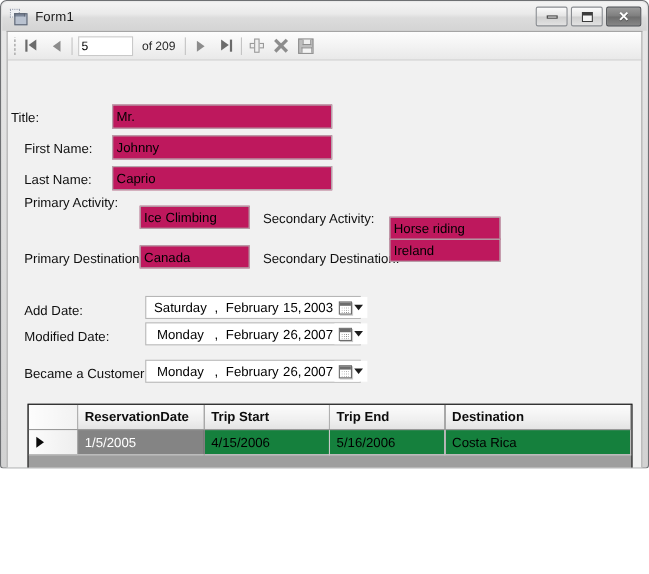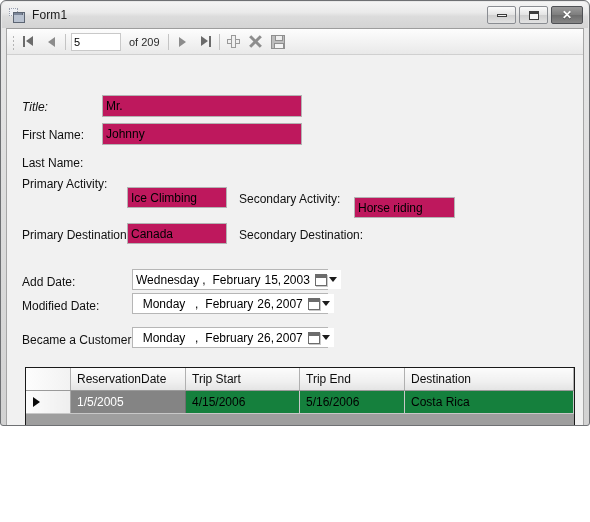--- a/index.html
+++ b/index.html
@@ -362,21 +362,21 @@
   .grid-table {
     width: 100%;
     border-collapse: collapse;
     table-layout: fixed;
     font-size: 12px;
   }
   .grid-table th {
     background: linear-gradient(to bottom, #fcfcfc 0%, #f0f0f0 60%, #e4e4e4 100%);
     border-right: 1px solid #b0b0b0;
     border-bottom: 1px solid #9a9a9a;
-    font-weight: normal;
+    font-weight: bold;
     text-align: left;
     color: #0d0d0d;
     padding: 3px 4px 3px 6px;
     height: 16px;
     white-space: nowrap;
     overflow: hidden;
   }
   .grid-table th.rowhdr {
     width: 44px;
     background: linear-gradient(to right, #fdfdfd 0%, #f2f2f2 100%);
@@ -496,43 +496,45 @@
         </span>
       </div>
       <div class="tb-btn">
         <span class="icon-save">
           <span class="shutter"></span>
             <span class="label"></span>
         </span>
       </div>
     </div>
 
-    <label class="field-label" style="left:15px; top:71px;font-style:italic;">Title:</label>
+    <label class="field-label" style="left:3px; top:71px;">Title:</label>
     <input class="tbox" style="left: 95px; top: 66px; width: 200px; height: 22px;" value="Mr.">
 
     <label class="field-label" style="left:15px; top:99px;">First Name:</label>
     <input class="tbox" style="left: 95px; top: 94px; width: 200px; height: 22px;" value="Johnny">
 
     <label class="field-label" style="left:15px; top:127px;">Last Name:</label>
+    <input class="tbox" style="left: 95px; top: 122px; width: 200px; height: 22px;" value="Caprio">
 
     <label class="field-label" style="left:15px; top:148px;">Primary Activity:</label>
     <input class="tbox" style="left: 120px; top: 158px; width: 100px; height: 21px;" value="Ice Climbing">
 
     <label class="field-label" style="left:232px; top:163px;">Secondary Activity:</label>
     <input class="tbox" style="left: 347px; top: 168px; width: 101px; height: 21px;" value="Horse riding">
 
     <label class="field-label" style="left:15px; top:199px;">Primary Destination:</label>
     <input class="tbox" style="left: 120px; top: 194px; width: 100px; height: 21px;" value="Canada">
 
     <label class="field-label" style="left:232px; top:199px;">Secondary Destination:</label>
+    <input class="tbox" style="left: 347px; top: 188px; width: 101px; height: 21px;" value="Ireland">
 
     <label class="field-label" style="left:15px; top:246px;">Add Date:</label>
     <div class="dtp" style="left:125px; top:240px; width:196px;">
       <div class="dtp-text">
-        <span class="seg seg-day">Wednesday</span>
+        <span class="seg seg-day">Saturday</span>
         <span class="seg seg-comma">,</span>
         <span class="seg seg-month">February</span>
         <span class="seg">15,</span>
         <span class="seg">2003</span>
       </div>
       <div class="dtp-btn">
         <span class="cal-icon">
           <span class="cal-top"></span>
             <span class="cal-dots"></span>
         </span>

